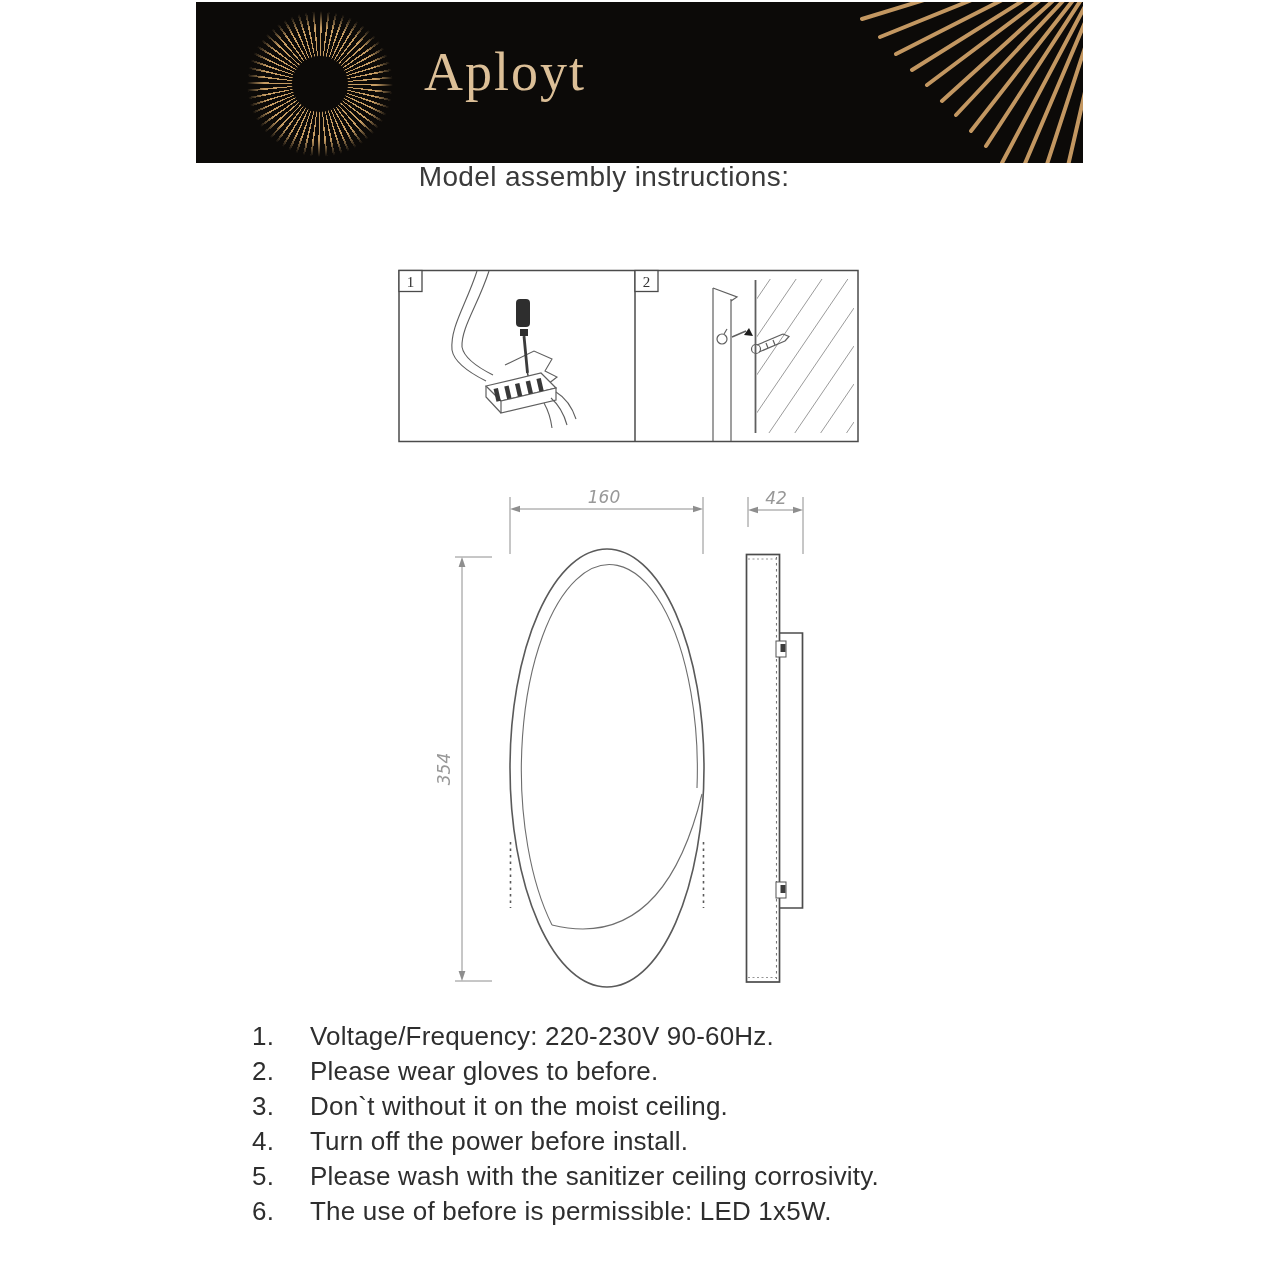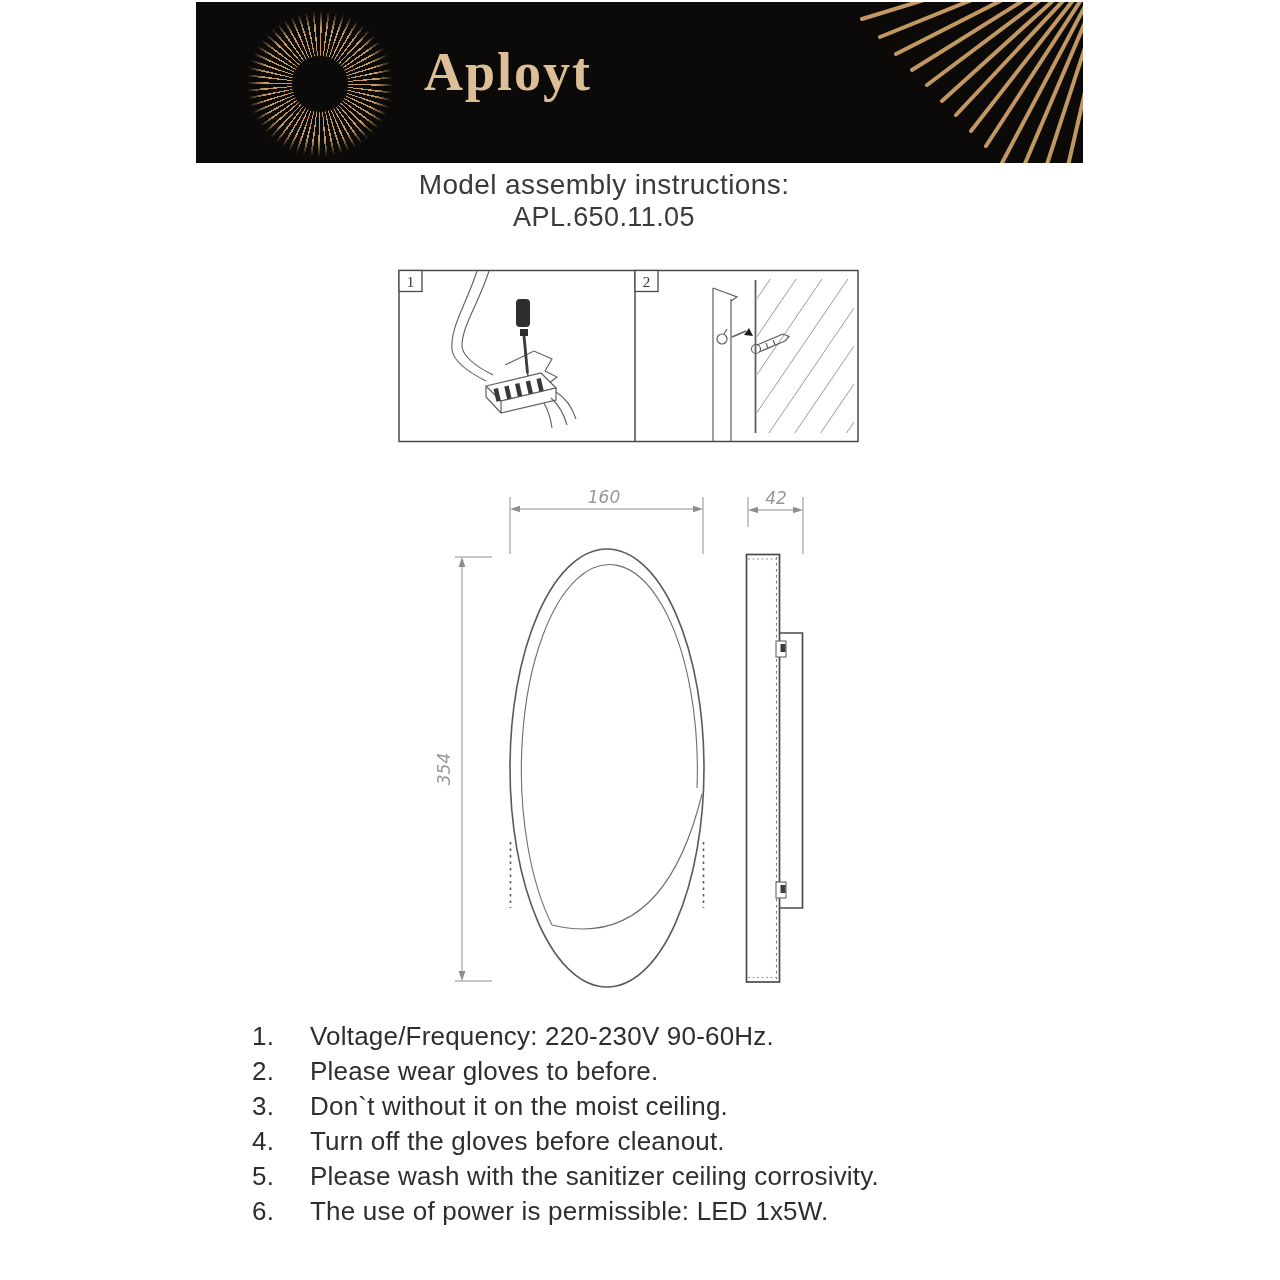--- a/index.html
+++ b/index.html
@@ -7,24 +7,24 @@
         font-family:"Liberation Sans",sans-serif;}
   
   .banner{position:absolute;left:196px;top:2px;width:887px;height:161px;
           background:#0c0a08;overflow:hidden;}
   .star-rays{position:absolute;left:49px;top:7px;width:150px;height:150px;border-radius:50%;
           background:repeating-conic-gradient(from 0deg,rgba(208,164,104,.95) 0deg 1.7deg,rgba(0,0,0,0) 1.7deg 6deg);
           -webkit-mask:radial-gradient(circle,rgba(0,0,0,0) 0 25px,#000 29px 56px,rgba(0,0,0,0) 73px);
           mask:radial-gradient(circle,rgba(0,0,0,0) 0 25px,#000 29px 56px,rgba(0,0,0,0) 73px);}
   .star-core{position:absolute;left:96px;top:54px;width:56px;height:56px;border-radius:50%;background:#0c0a08;}
   .wordmark{position:absolute;left:228px;top:40px;font-family:"Liberation Serif",serif;
-          font-size:54px;line-height:60px;color:#dcbf97;letter-spacing:2px;font-weight:bold;}
+          font-size:54px;line-height:60px;color:#dcbf97;letter-spacing:2px;}
   .fan{position:absolute;left:0;top:0;}
   
-  .titlewrap{position:absolute;left:104px;top:168px;width:1000px;text-align:center;color:#3a3a3a;}
+  .titlewrap{position:absolute;left:104px;top:160px;width:1000px;text-align:center;color:#3a3a3a;}
   .title{font-size:28px;line-height:33px;letter-spacing:.4px;}
   .model{font-size:27px;line-height:32px;letter-spacing:.4px;}
   
   .panels{position:absolute;left:396px;top:266px;}
   .dimdrawing{position:absolute;left:425px;top:478px;}
   .steplabel{font-family:"Liberation Serif",serif;font-size:15px;fill:#333;text-anchor:middle;}
   .dimtxt{font-family:"DejaVu Sans",sans-serif;font-style:italic;font-size:17px;fill:#989898;text-anchor:middle;}
   
   .list{position:absolute;left:252px;top:1019px;width:830px;color:#2e2e2e;
         font-size:26px;line-height:35px;letter-spacing:.2px;}
@@ -55,21 +55,20 @@
         <line x1="924" y1="-62" x2="716" y2="68"></line>
         <line x1="924" y1="-62" x2="700" y2="52"></line>
         <line x1="924" y1="-62" x2="684" y2="35"></line>
         <line x1="924" y1="-62" x2="666" y2="17"></line>
       </g>
     </svg>
   </header>
 
   <div class="titlewrap">
     <div class="title">Model assembly instructions:</div>
-    <div class="model">APL.650.11.05</div>
   </div>
 
   <svg class="panels" width="466" height="180" viewBox="396 266 466 180">
     <g stroke="#4b4b4b" fill="#fff" stroke-width="1.5">
       <rect x="399" y="270.5" width="459" height="171"></rect>
       <line x1="635" y1="270.5" x2="635" y2="441.5" fill="none"></line>
     </g>
 
     <rect x="399" y="270.5" width="23" height="21" fill="#fff" stroke="#4b4b4b" stroke-width="1.3"></rect>
     <text x="410.5" y="286.5" class="steplabel">1</text>
@@ -184,25 +183,25 @@
     <div class="li">
       <span class="num">2.</span>
       <span class="txt">Please wear gloves to before.</span>
     </div>
     <div class="li">
       <span class="num">3.</span>
       <span class="txt">Don`t without it on the moist ceiling.</span>
     </div>
     <div class="li">
       <span class="num">4.</span>
-      <span class="txt">Turn off the gloves before cleanout.</span>
+      <span class="txt">Turn off the power before install.</span>
     </div>
     <div class="li">
       <span class="num">5.</span>
       <span class="txt">Please wash with the sanitizer ceiling corrosivity.</span>
     </div>
     <div class="li">
       <span class="num">6.</span>
-      <span class="txt">The use of power is permissible: LED 1x5W.</span>
+      <span class="txt">The use of before is permissible: LED 1x5W.</span>
     </div>
   </div>
 
 </div>
 
 </body></html>

